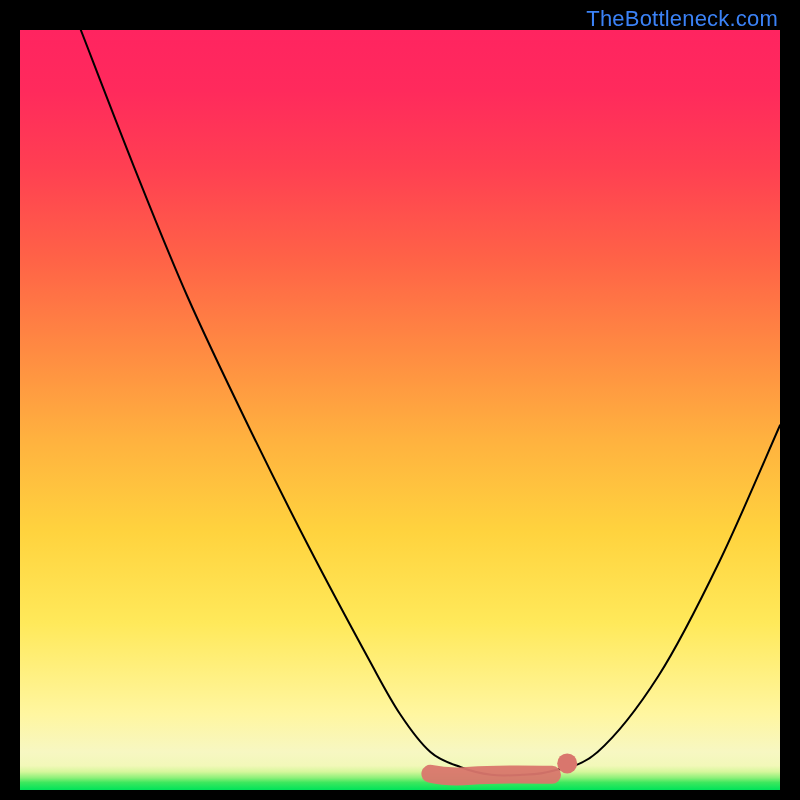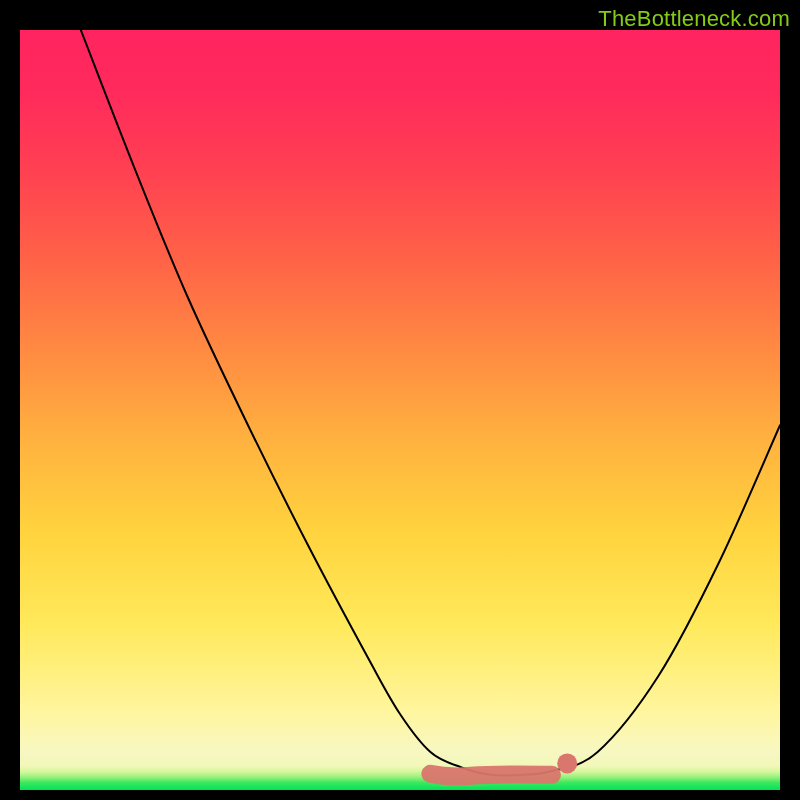--- a/index.html
+++ b/index.html
@@ -13,22 +13,22 @@
   }
   .stage {
     position: relative;
     width: 800px;
     height: 800px;
     background: #000;
   }
   .watermark {
     position: absolute;
     top: 6px;
-    right: 10px;
-    color: #84cc16;
+    right: 22px;
+    color: #3b82f6;
     font-size: 22px;
     font-weight: 500;
     letter-spacing: 0.2px;
     z-index: 5;
   }
   .plot {
     position: absolute;
     left: 20px;
     top: 30px;
     width: 760px;

